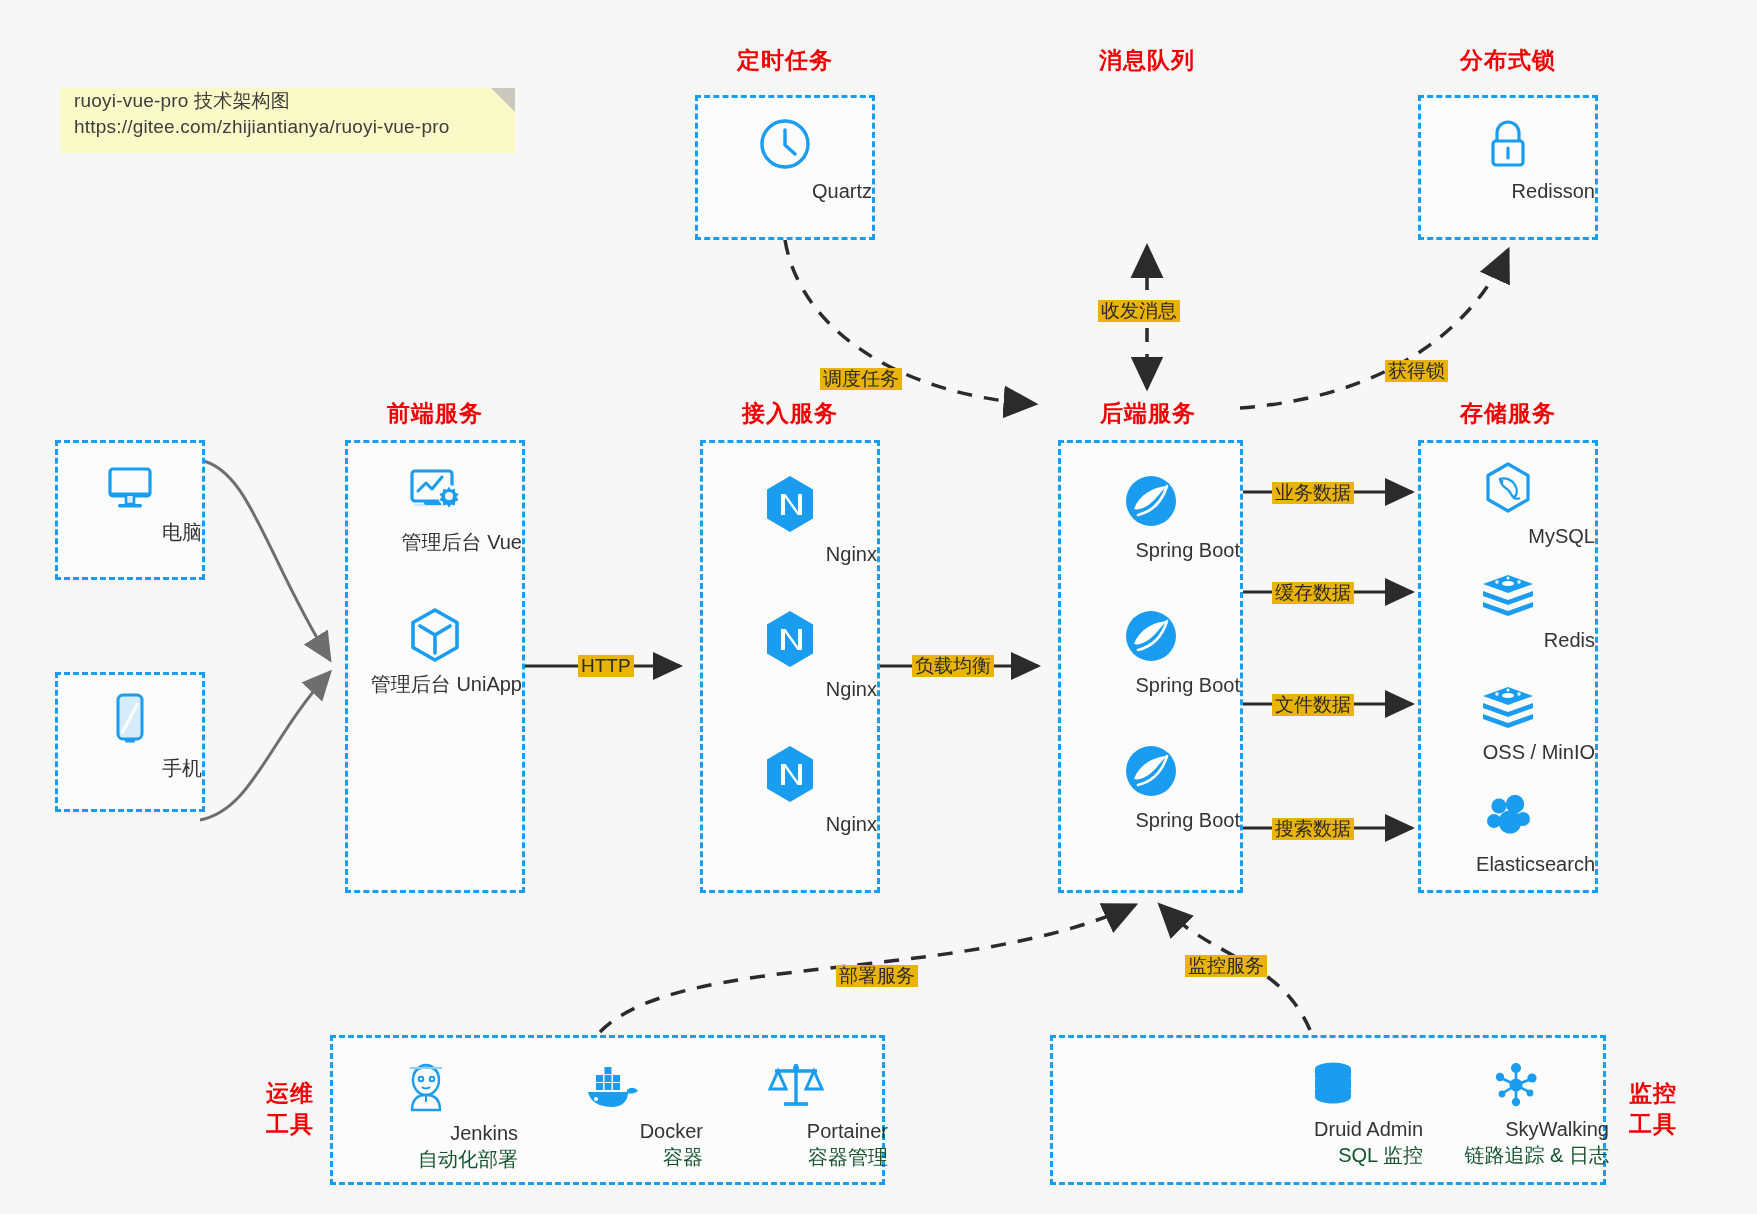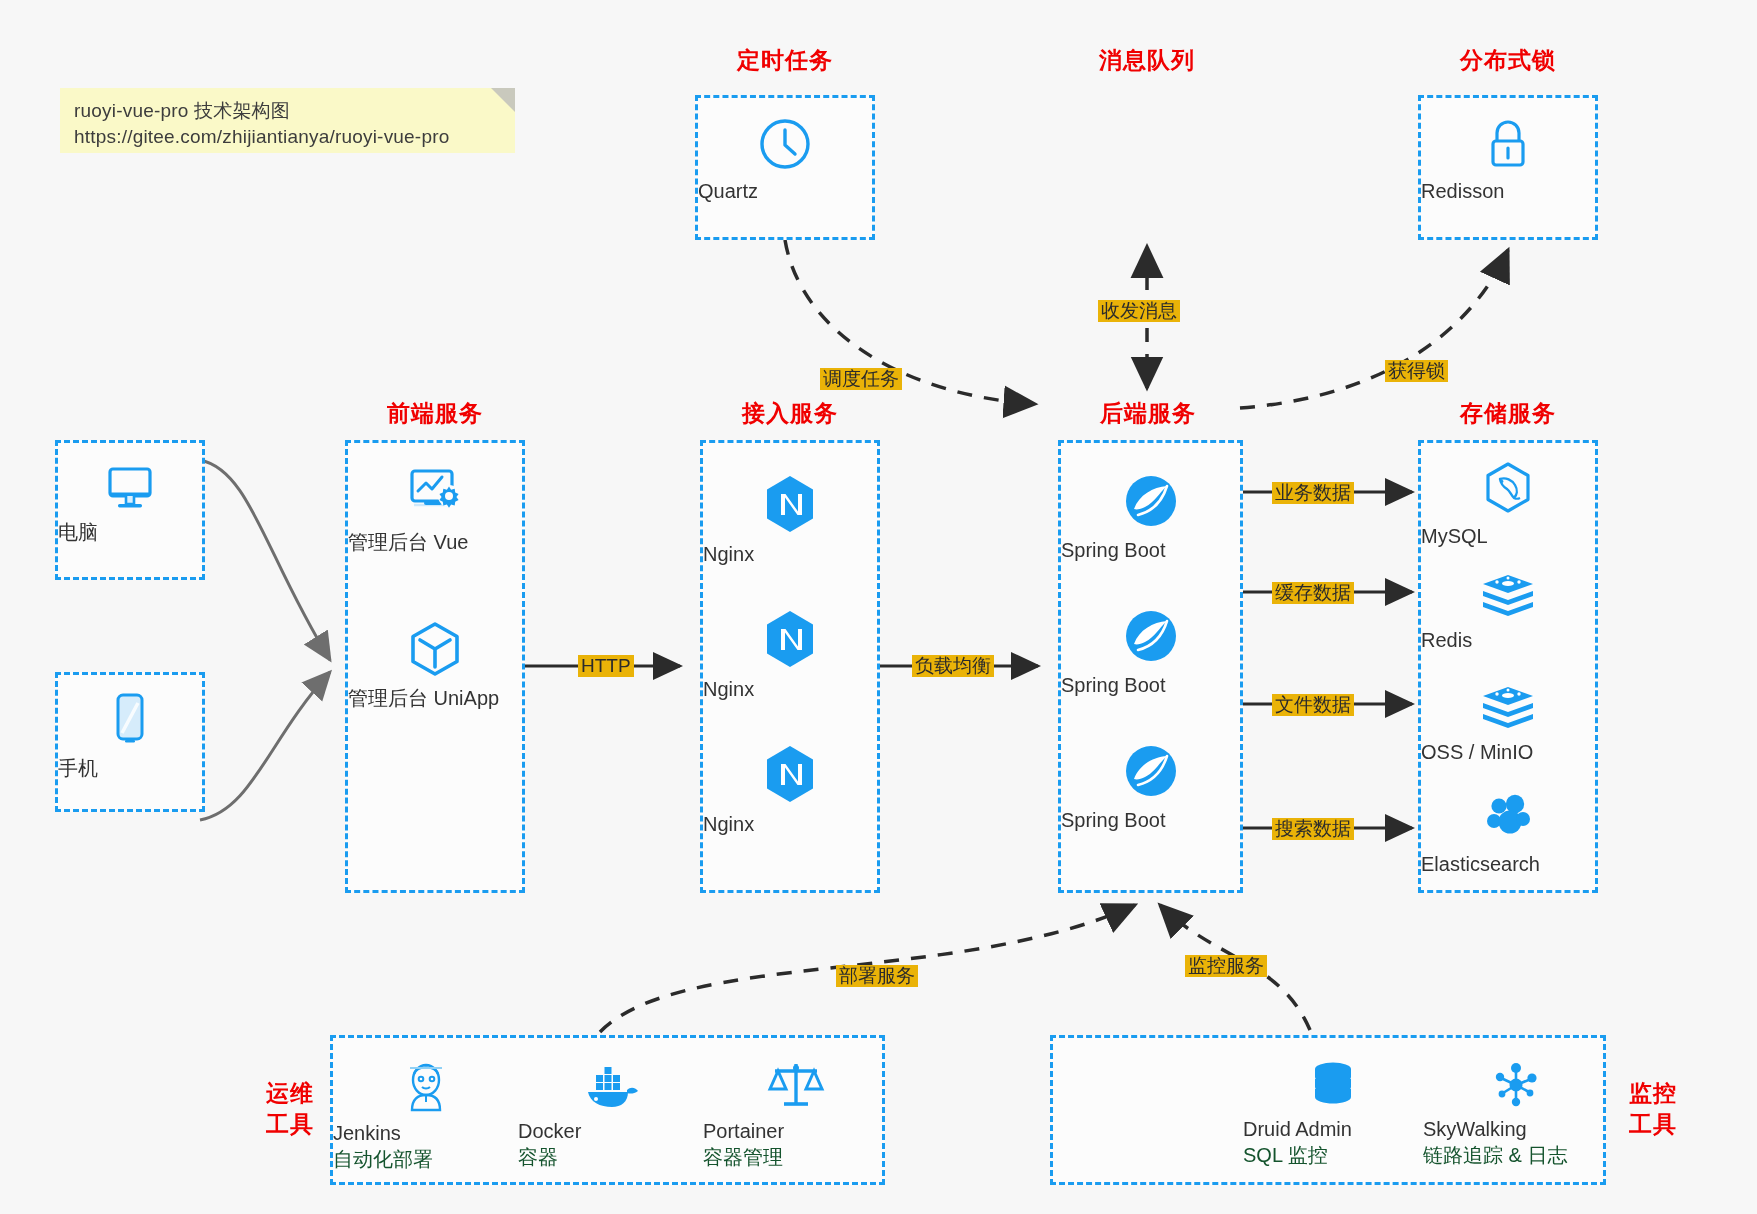--- a/index.html
+++ b/index.html
@@ -21,39 +21,39 @@
     box-shadow:none;
   }
   .note .fold{
     position:absolute;right:0;top:0;width:0;height:0;
     border-left:24px solid transparent;border-top:24px solid #c9c9bd;
   }
   .note .line{
     font-size:19px;color:#3d3d3d;letter-spacing:.2px;
     padding-left:14px;line-height:26px;
   }
-  .note .l1{padding-top:10px;}
+  .note .l1{padding-top:0;}
 
   
   .glabel{
     position:absolute;color:#f00000;font-weight:bold;font-size:23px;
     letter-spacing:1px;white-space:nowrap;text-align:center;
   }
   .glabel.two{line-height:31px;}
 
   
   .box{
     position:absolute;
     border:3px dashed #1a9cf0;
     background:#fcfcfc;
     box-sizing:border-box;
   }
   
   .node{
-    position:absolute;text-align:left;width:100%;left:0;
+    position:absolute;text-align:right;width:100%;left:0;
   }
   .node .cap{
     font-size:20px;color:#333;margin-top:6px;line-height:26px;white-space:nowrap;
   }
   .node .cap2{
     font-size:20px;color:#14532d;line-height:26px;white-space:nowrap;
   }
   .ic{display:block;margin:0 auto;}
 
   
@@ -167,21 +167,21 @@
         <path d="M14 26 L22 18 L28 24 L38 12" fill="none" stroke="#1a9cf0" stroke-width="3" stroke-linecap="round" stroke-linejoin="round"></path>
         <path d="M10 40 L46 40" stroke="#cfe9fb" stroke-width="2.4"></path>
         <rect x="20" y="36" width="18" height="4" rx="2" fill="#1a9cf0"></rect>
         <circle cx="45" cy="31" r="11" fill="#fcfcfc"></circle>
         <path d="M45 21.5 l2.1 3.2 3.6-.9 .5 3.7 3.4 1.6-2.2 3 2.2 3-3.4 1.6-.5 3.7-3.6-.9-2.1 3.2-2.1-3.2-3.6 .9-.5-3.7-3.4-1.6 2.2-3-2.2-3 3.4-1.6 .5-3.7 3.6 .9z" fill="#1a9cf0"></path>
         <circle cx="45" cy="31" r="4" fill="#fcfcfc"></circle>
       </svg>
       <div class="cap">管理后台 Vue</div>
     </div>
 
-    <div class="node" style="top:176px;">
+    <div class="node" style="top:162px;">
       <svg class="ic" width="60" height="60" viewBox="0 0 60 60">
         <path d="M30 5 L52 17.5 L52 42.5 L30 55 L8 42.5 L8 17.5 Z" fill="none" stroke="#1a9cf0" stroke-width="3.6" stroke-linejoin="round"></path>
         <path d="M30 30 L30 48 M30 30 L15 21 M30 30 L45 21" fill="none" stroke="#1a9cf0" stroke-width="3.6" stroke-linecap="round"></path>
       </svg>
       <div class="cap">管理后台 UniApp</div>
     </div>
 
   </div>
 
   <div class="glabel" style="left:700px;top:398px;width:180px;">接入服务</div>

